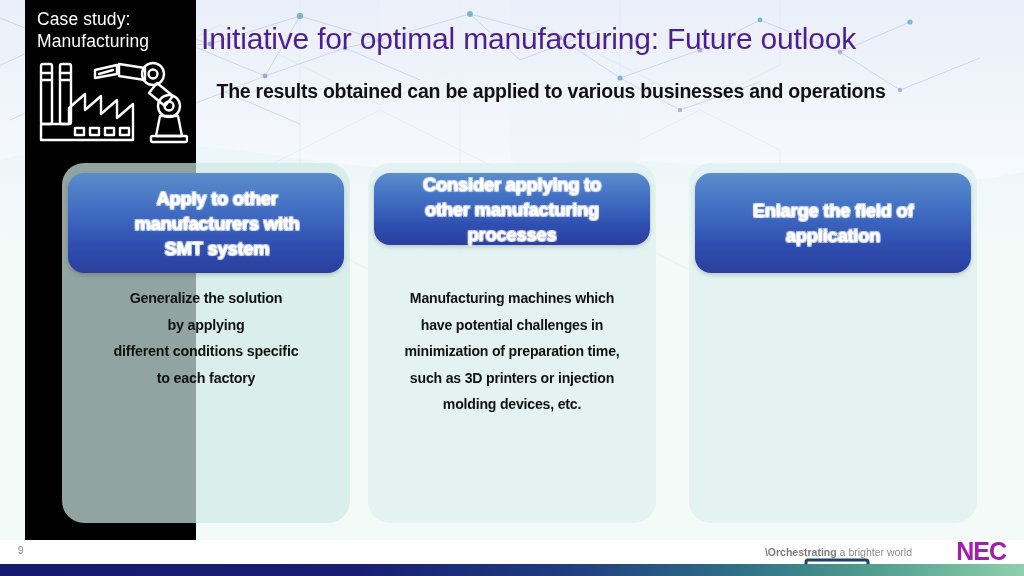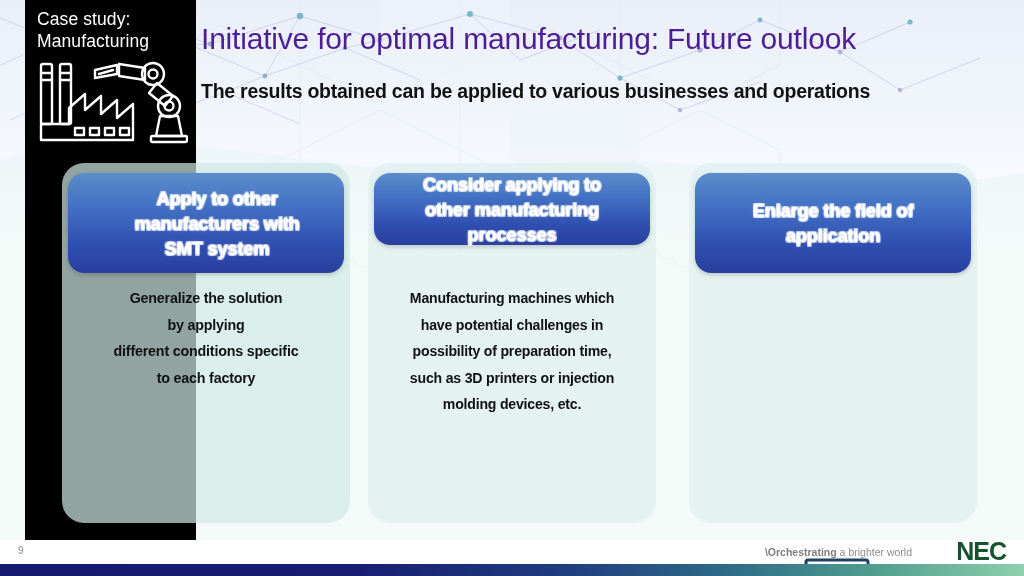--- a/index.html
+++ b/index.html
@@ -88,20 +88,21 @@
   }
   .subtitle {
     position: absolute;
     left: 201px; top: 78px;
     width: 700px;
     font-size: 19.5px;
     line-height: 26px;
     font-weight: 700;
     color: #111111;
     letter-spacing: -0.25px;
+    text-align: center;
   }
 
   
   .cards {
     position: absolute;
     left: 0; top: 0;
     width: 1024px; height: 576px;
   }
   .card {
     position: absolute;
@@ -198,21 +199,21 @@
   .footer-tag .orch {
     font-weight: 700;
     color: #7d7d7d;
   }
   .footer-logo {
     position: absolute;
     right: 18px; top: 539px;
     font-size: 25px;
     font-weight: 700;
     letter-spacing: -1px;
-    color: #14532d;
+    color: #a21caf;
     line-height: 25px;
   }
   .bottom-bar {
     position: absolute;
     left: 0; bottom: 0;
     width: 1024px; height: 12px;
     background: linear-gradient(90deg,
       #141a6e 0%,
       #171d72 34%,
       #1f3c7e 55%,
@@ -362,21 +363,21 @@
 
       </div>
     </div>
 
     <div class="card c2">
       <div class="card-header">Consider applying to
 other manufacturing
 processes</div>
       <div class="card-body">Manufacturing  machines  which
 have potential challenges  in
-possibility of preparation  time,
+minimization of preparation  time,
 such as 3D printers  or injection
 molding devices,  etc.</div>
       <div class="card-icons">
         <svg width="66" height="80" viewBox="0 0 66 80">
           <g fill="#1c4268">
             <path d="M3 10 L14 3 L14 77 L3 70 Z"></path>
             <path d="M14 3 L62 3 L62 77 L14 77 Z"></path>
           </g>
           <g fill="#e4f2ef">
             <rect x="20" y="9" width="36" height="62"></rect>

